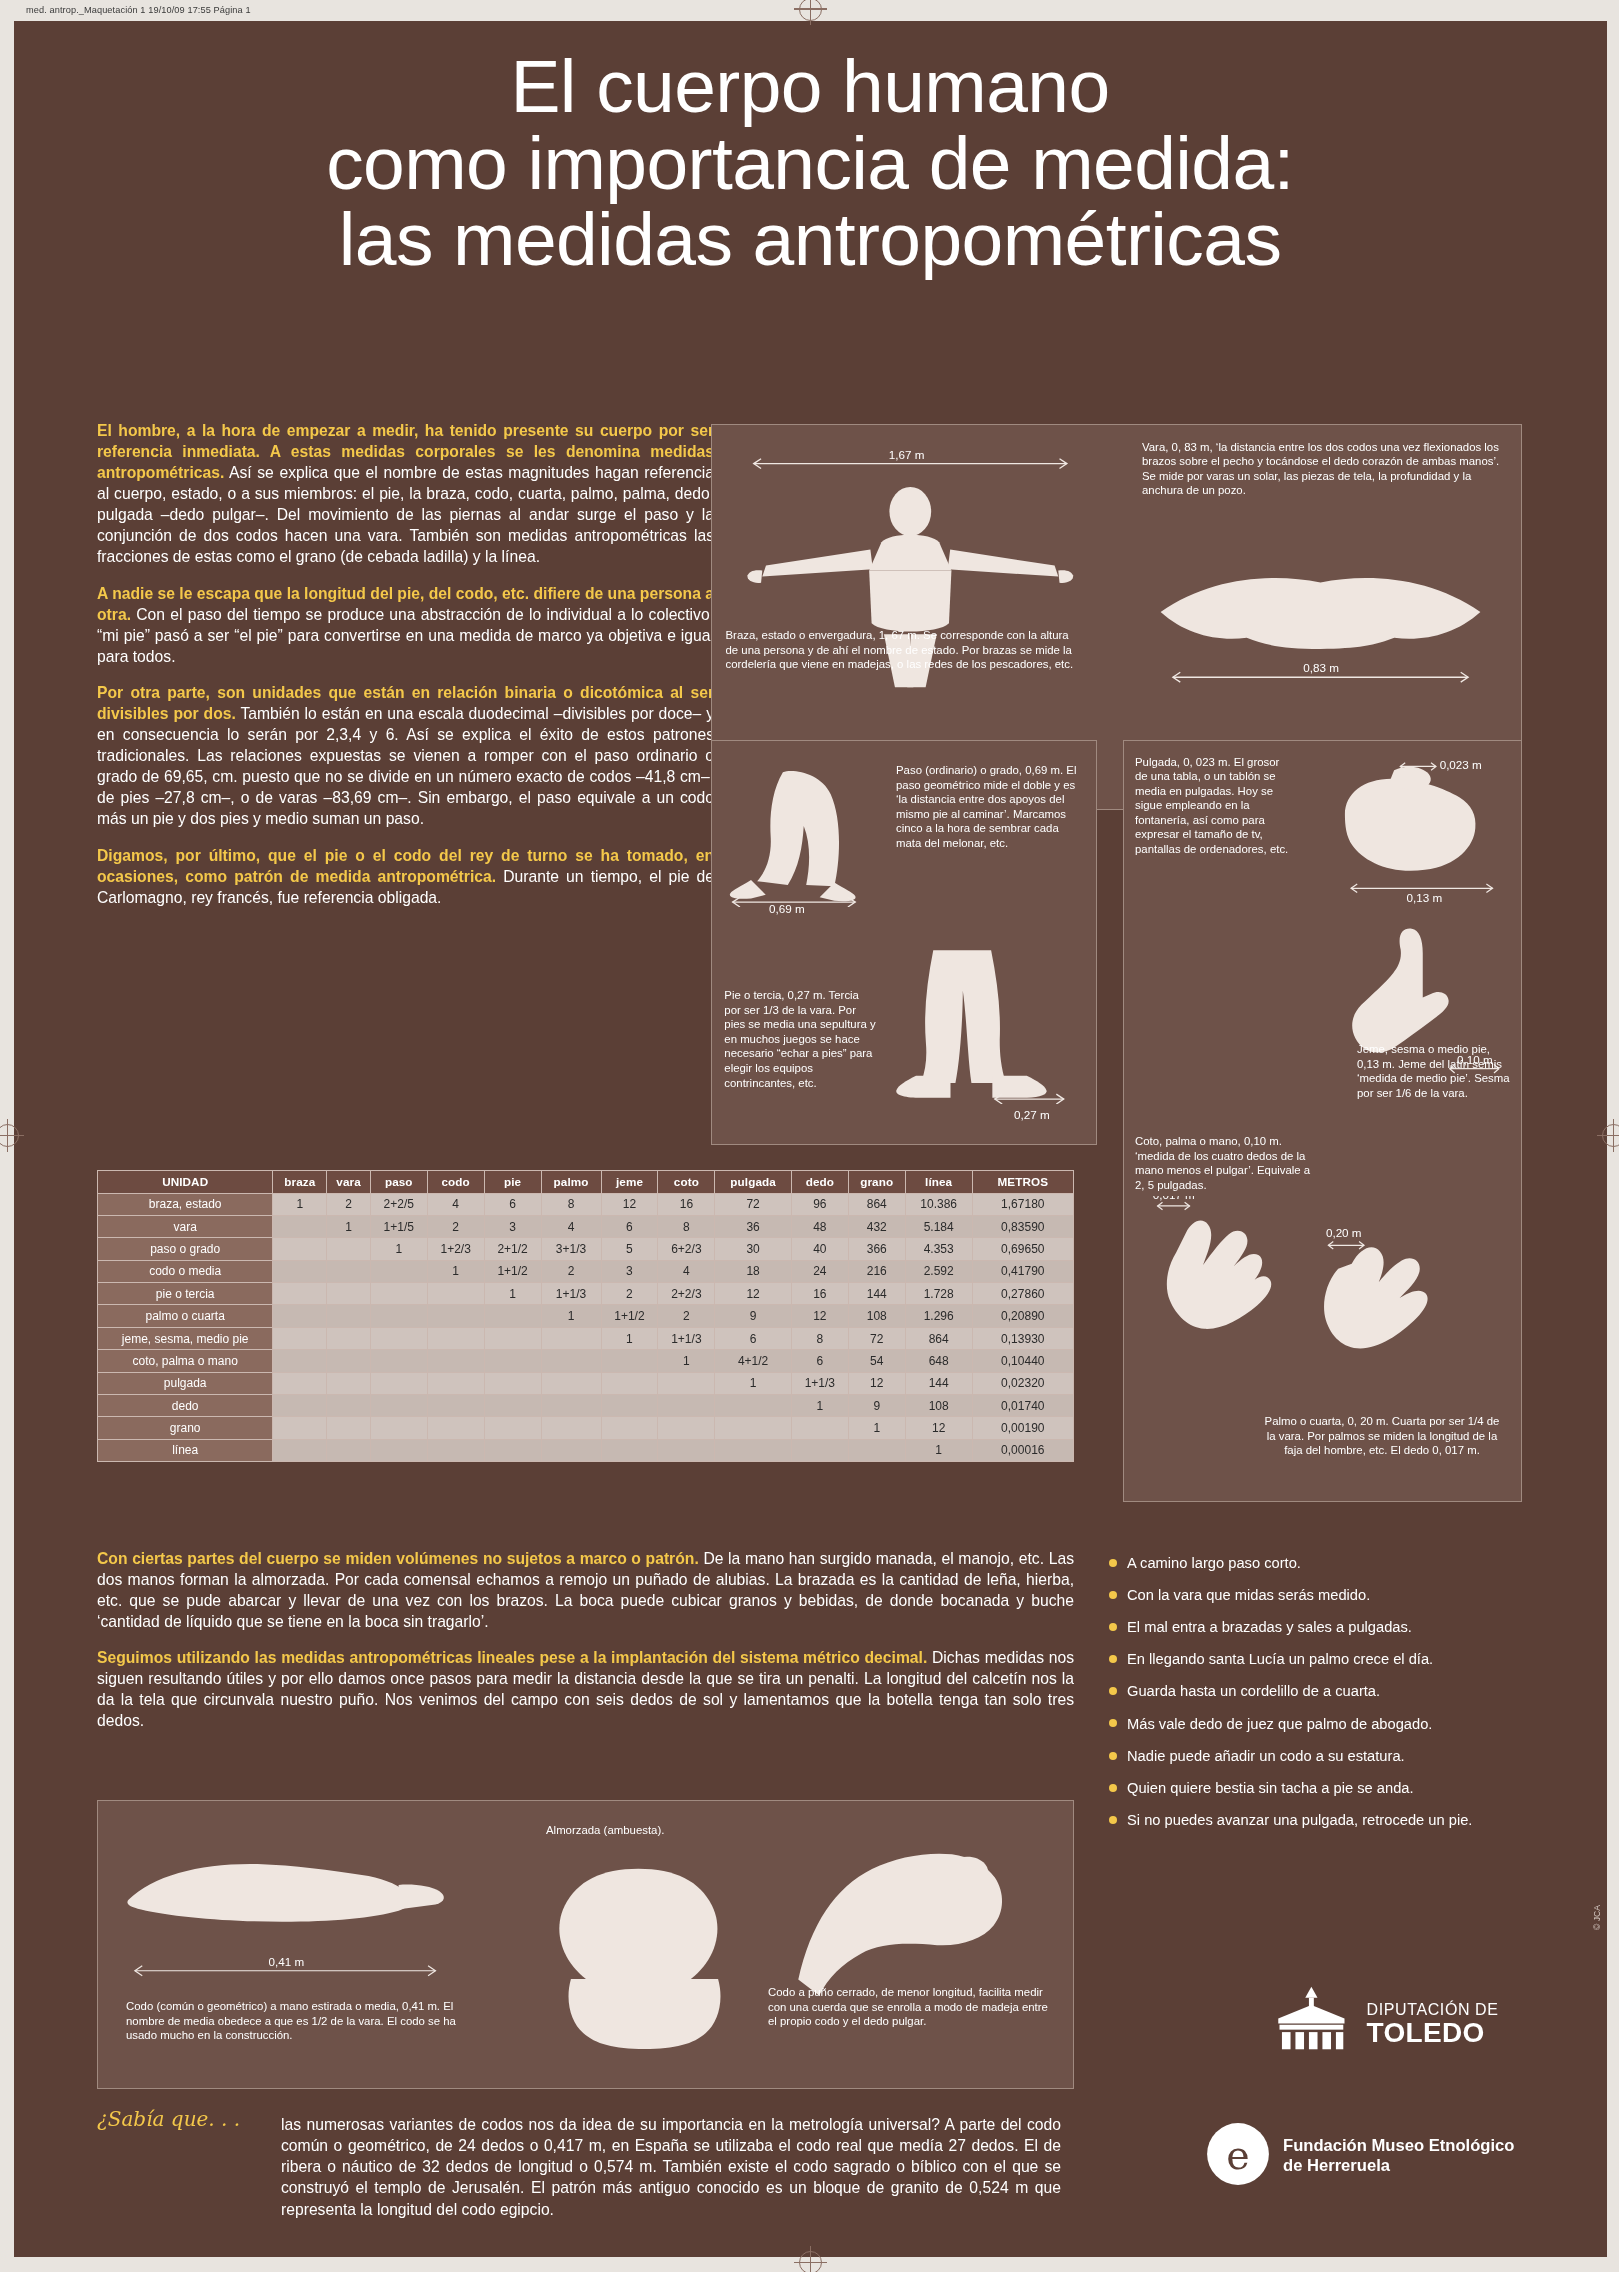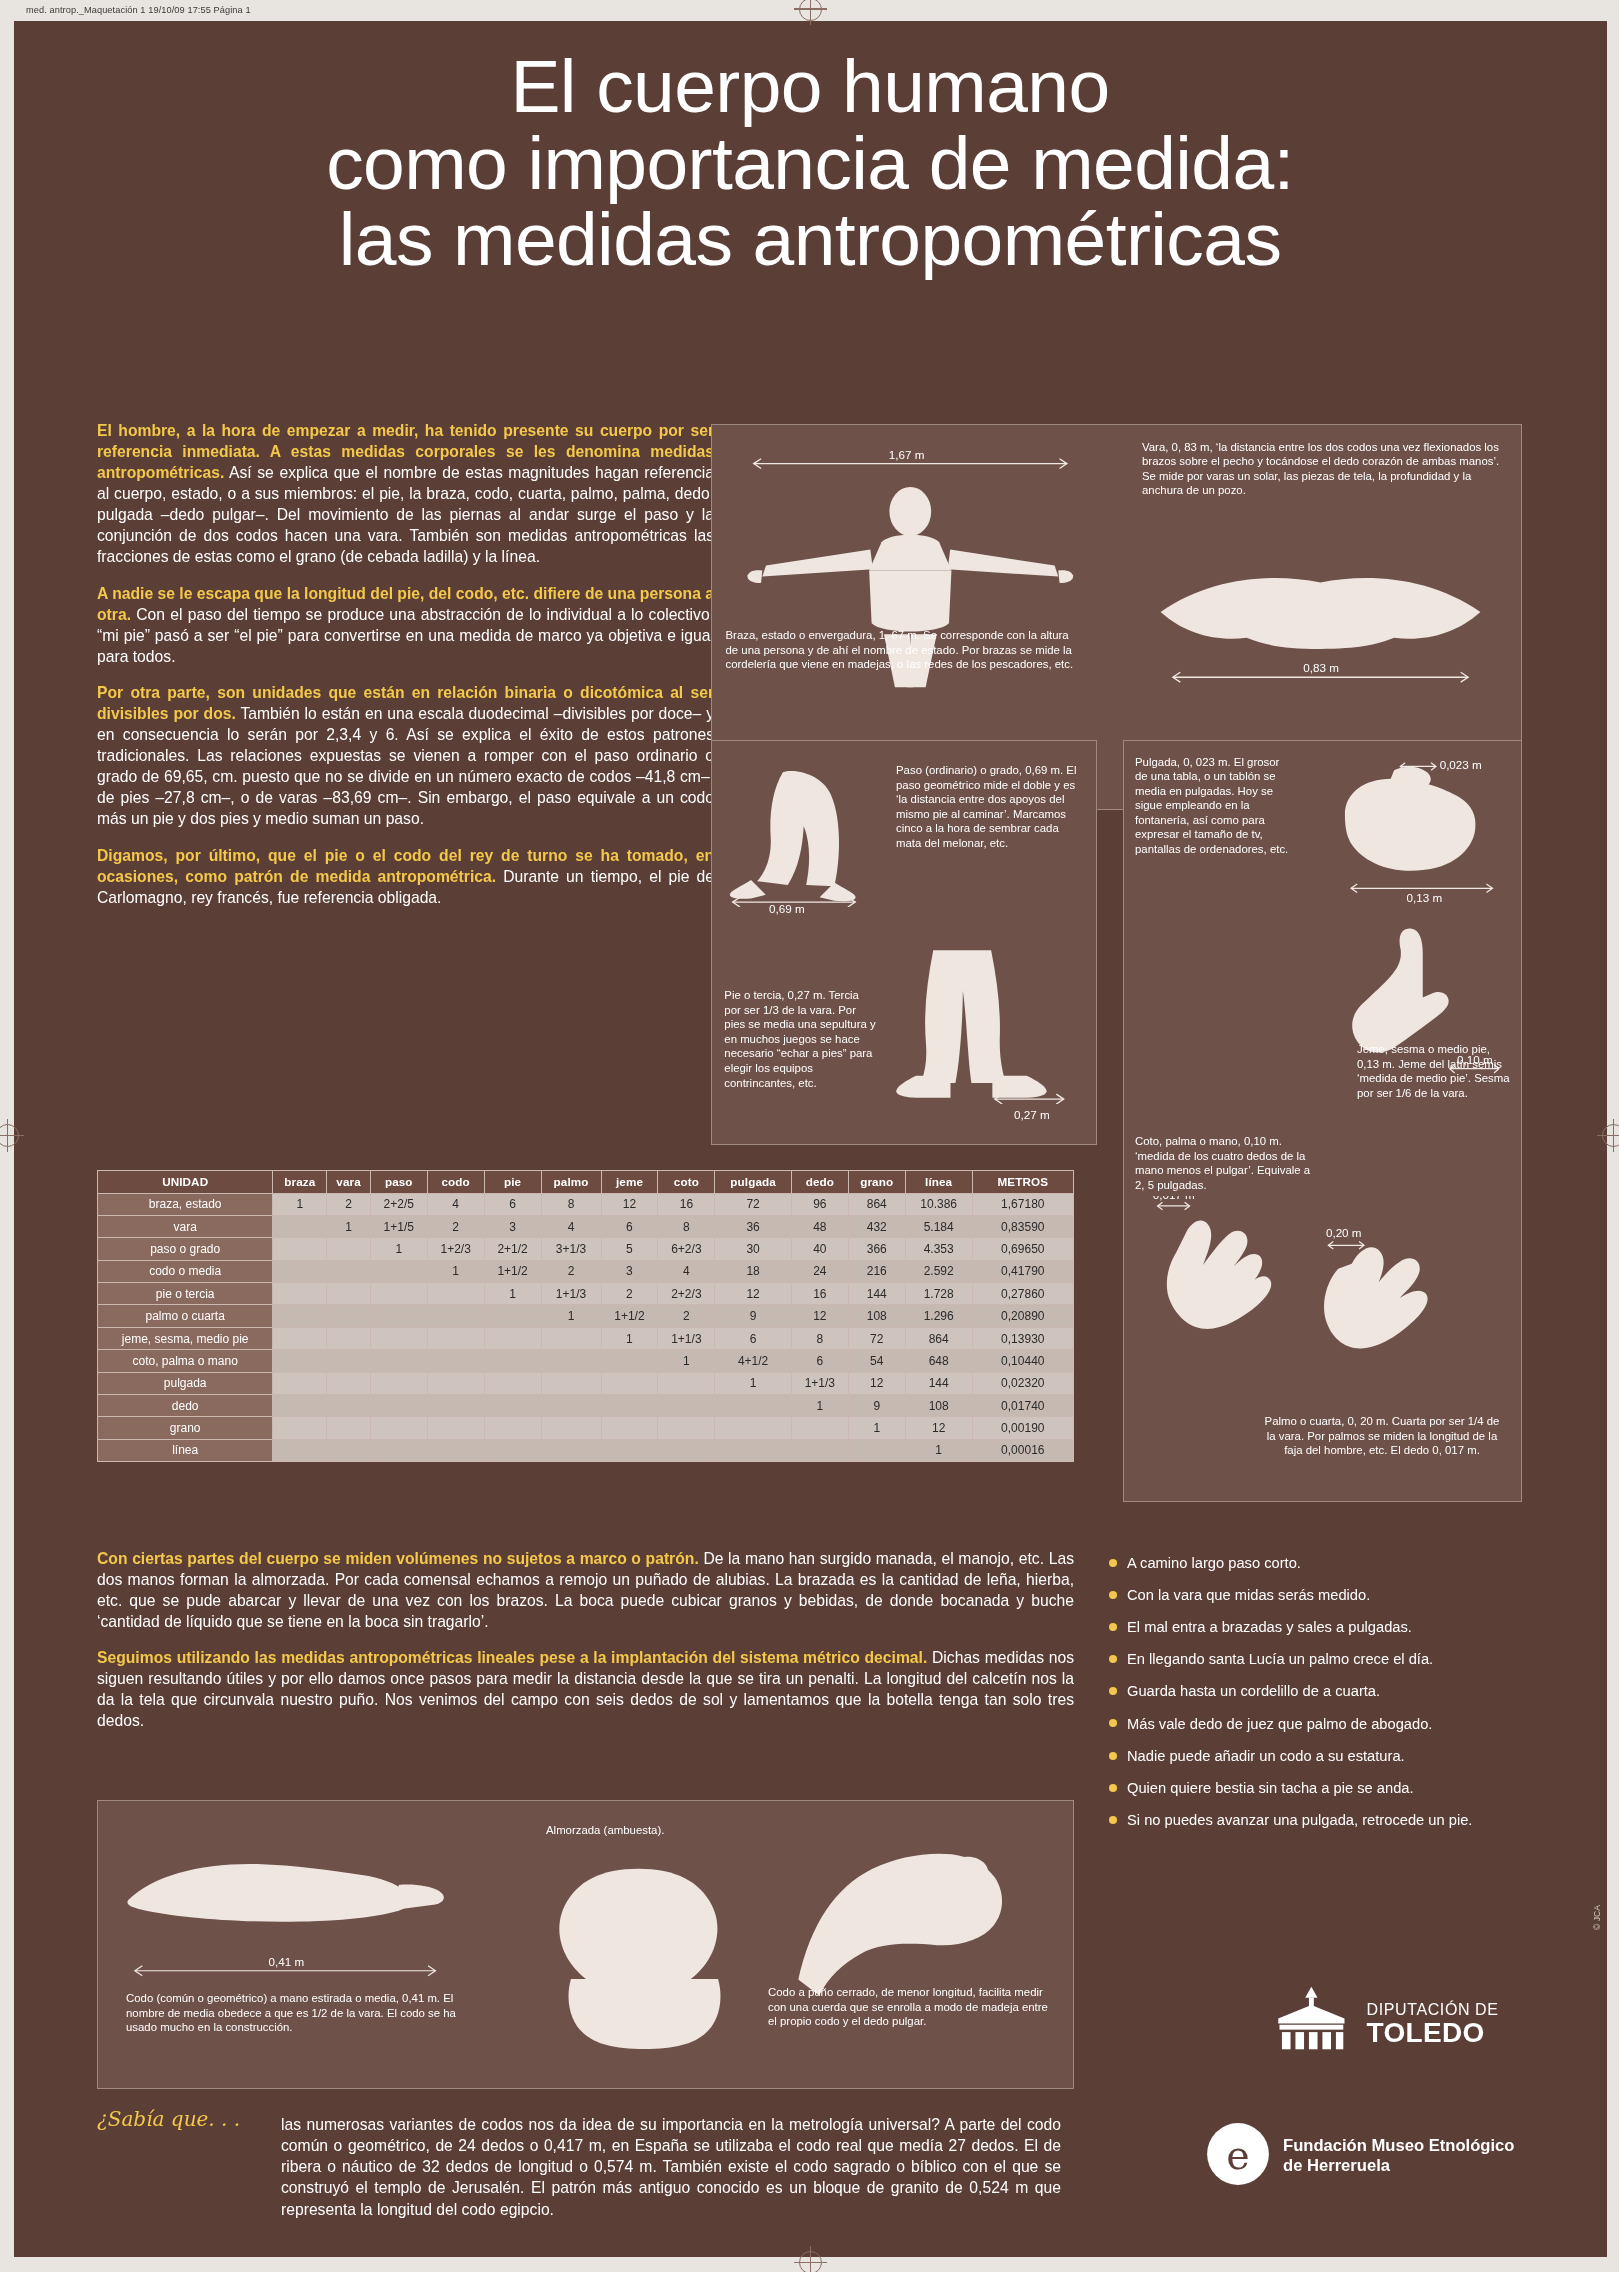--- a/index.html
+++ b/index.html
@@ -522,21 +522,21 @@
         <path d="M20,120 c40,-40 120,-60 210,-58 c60,2 120,10 170,18 c30,4 56,14 70,26 c14,12 10,26 -10,32 c-40,12 -110,18 -190,18 c-90,0 -180,-8 -230,-20 c-20,-4 -26,-10 -20,-16 z"></path>
         <path d="M460,96 c26,-2 52,2 66,10 c12,8 10,18 -6,22 l-62,8 z"></path>
       </g>
       <g stroke="#f0e8e3" stroke-width="2" fill="none">
         <line x1="30" y1="236" x2="520" y2="236"></line>
         <polyline points="42,228 30,236 42,244"></polyline>
         <polyline points="508,228 520,236 508,244"></polyline>
       </g>
       <text class="arrow-lbl" x="248" y="228" fill="#ffffff" font-size="19">0,41 m</text>
     </svg>
-    <div class="figcap" style="position:absolute;left:28px;top:190px;width:344px;">Codo (común o geométrico) a mano estirada o media, 0,41 m. El nombre de media obedece a que es 1/2 de la vara. El codo se ha usado mucho en la construcción.</div>
+    <div class="figcap" style="position:absolute;left:28px;top:198px;width:344px;">Codo (común o geométrico) a mano estirada o media, 0,41 m. El nombre de media obedece a que es 1/2 de la vara. El codo se ha usado mucho en la construcción.</div>
 
     <div class="figcap" style="position:absolute;left:448px;top:22px;width:197px;">Almorzada (ambuesta).</div>
     <svg class="fig-svg" style="left:430px;top:49px;" width="233" height="203" viewBox="0 0 380 330">
       <g fill="#efe6e0" stroke="none">
         <path d="M60,90 c20,-40 60,-60 120,-60 c60,0 100,20 120,60 c16,32 10,70 -14,100 c-24,30 -62,48 -106,48 c-44,0 -82,-18 -106,-48 c-24,-30 -30,-68 -14,-100 z"></path>
         <path d="M70,210 c-10,36 0,70 20,88 c20,18 50,26 100,26 c50,0 80,-8 100,-26 c20,-18 30,-52 20,-88 z"></path>
       </g>
     </svg>
 
     <svg class="fig-svg" style="left:688px;top:24.6px;" width="258" height="172" viewBox="0 0 420 280">

